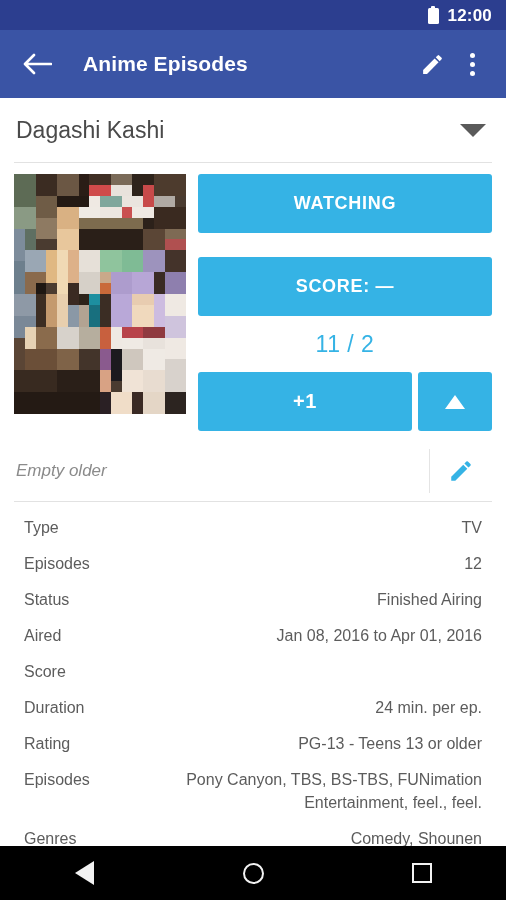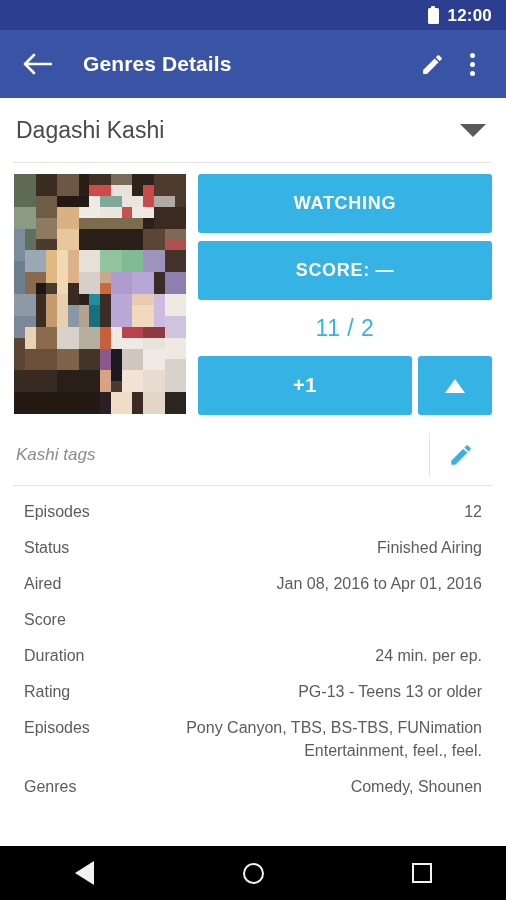--- a/index.html
+++ b/index.html
@@ -189,21 +189,21 @@
     letter-spacing: 0.7px;
     height: 59px;
     width: 100%;
     display: flex;
     align-items: center;
     justify-content: center;
     box-sizing: border-box;
     padding: 0;
     cursor: pointer;
   }
-  .btn-status { margin-bottom: 8px; }
+  .btn-status { margin-bottom: 24px; }
   .progress-text {
     color: #35b3e5;
     font-size: 23px;
     text-align: center;
     line-height: 1;
     padding: 17px 0 16px 0;
     letter-spacing: 0.5px;
   }
   .inc-row {
     display: flex;
@@ -327,21 +327,21 @@
       <span class="clock">12:00</span>
     </div>
   </div>
 
   <div class="app-bar">
     <div class="back-btn">
       <svg width="30" height="24" viewBox="0 0 30 24">
         <path d="M29 12 H4 M12 3 L3 12 L12 21" stroke="#ffffff" stroke-width="2.6" fill="none" stroke-linecap="round" stroke-linejoin="round"></path>
       </svg>
     </div>
-    <div class="app-title">Genres Details</div>
+    <div class="app-title">Anime Episodes</div>
     <div class="app-bar-spacer"></div>
     <div class="appbar-action">
       <svg width="25" height="25" viewBox="0 0 24 24">
         <path d="M3 17.25V21h3.75L17.81 9.94l-3.75-3.75L3 17.25z" fill="#ffffff"></path>
         <path d="M20.71 7.04a1 1 0 0 0 0-1.41l-2.34-2.34a1 1 0 0 0-1.41 0l-1.83 1.83 3.75 3.75 1.83-1.83z" fill="#ffffff"></path>
       </svg>
     </div>
     <div class="appbar-action">
       <span class="overflow-dots">
         <i></i>
@@ -478,34 +478,38 @@
         <div class="inc-row">
           <button class="btn btn-plus">+1</button>
           <button class="btn btn-up">
             <span class="caret-up"></span>
           </button>
         </div>
       </div>
     </div>
 
     <div class="tags-row">
-      <div class="tags-placeholder">Kashi tags</div>
+      <div class="tags-placeholder">Empty older</div>
       <div class="tags-sep"></div>
       <div class="tags-edit">
         <svg width="26" height="26" viewBox="0 0 24 24">
           <path d="M3 17.25V21h3.75L17.81 9.94l-3.75-3.75L3 17.25z" fill="#35b3e5"></path>
           <path d="M20.71 7.04a1 1 0 0 0 0-1.41l-2.34-2.34a1 1 0 0 0-1.41 0l-1.83 1.83 3.75 3.75 1.83-1.83z" fill="#35b3e5"></path>
         </svg>
       </div>
     </div>
 
     <div class="divider"></div>
 
     <div class="details">
       <div class="detail-row">
+        <span class="detail-label">Type</span>
+        <span class="detail-value">TV</span>
+      </div>
+      <div class="detail-row">
         <span class="detail-label">Episodes</span>
         <span class="detail-value">12</span>
       </div>
       <div class="detail-row">
         <span class="detail-label">Status</span>
         <span class="detail-value">Finished Airing</span>
       </div>
       <div class="detail-row">
         <span class="detail-label">Aired</span>
         <span class="detail-value">Jan 08, 2016 to Apr 01, 2016</span>

